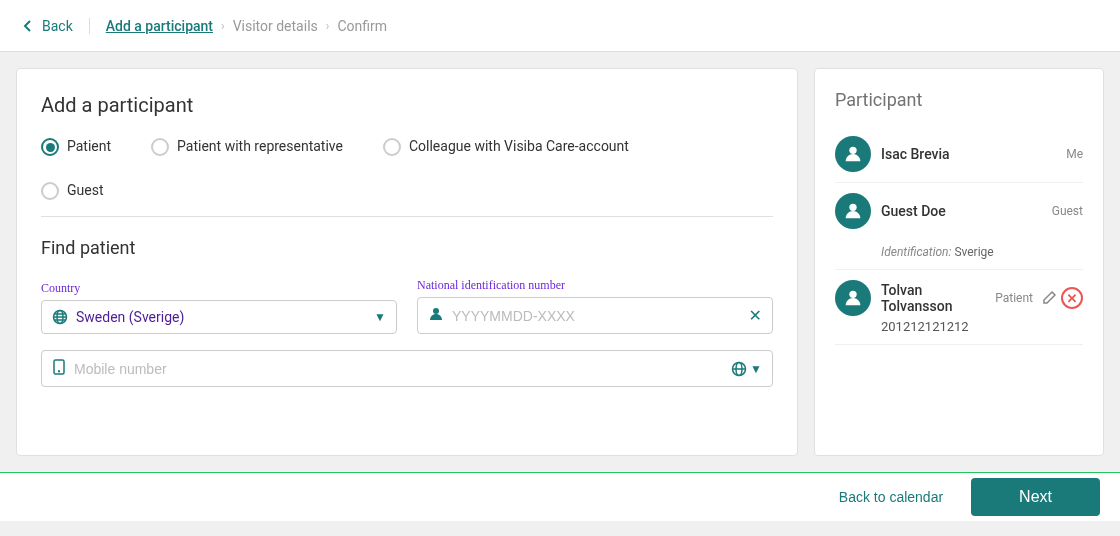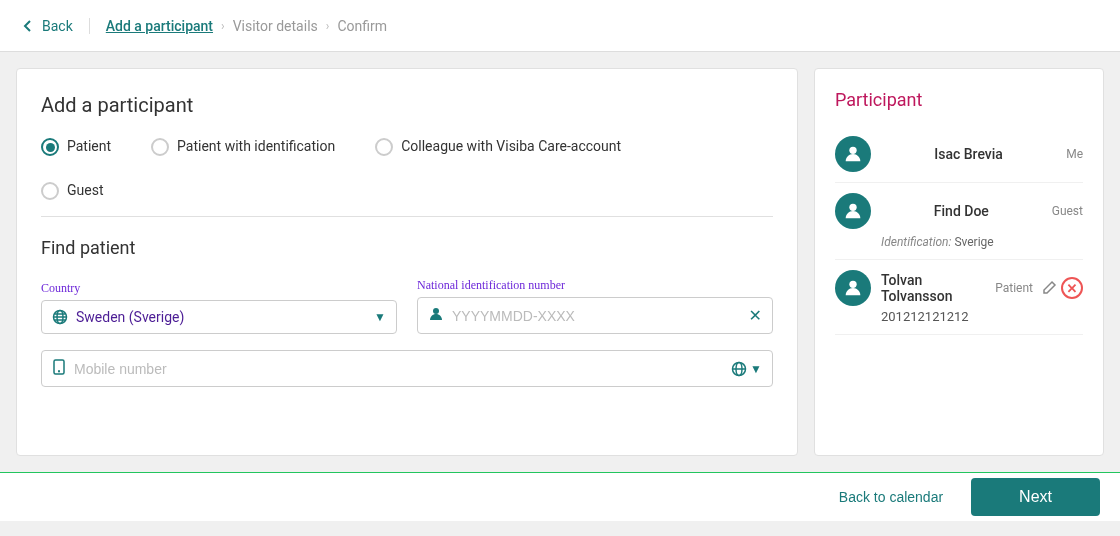--- a/index.html
+++ b/index.html
@@ -190,28 +190,28 @@
       border-radius: 4px;
       width: 290px;
       flex-shrink: 0;
       padding: 20px;
       border: 1px solid #e0e0e0;
     }
     .participant-title {
       font-size: 18px;
       font-weight: 400;
       margin-bottom: 16px;
-      color: #be185d;
+      color: #737373;
     }
     .participant-item {
       display: flex;
       align-items: center;
+      gap: 10px;
       padding: 10px 0;
       border-bottom: 1px solid #f0f0f0;
-      text-align: center;
     }
     .participant-item:last-child { border-bottom: none; }
     .avatar {
       width: 36px;
       height: 36px;
       border-radius: 50%;
       background: #1a7a7a;
       display: flex;
       align-items: center;
       justify-content: center;
@@ -347,21 +347,21 @@
   <div class="left-panel">
     <h2 class="section-title">Add a participant</h2>
 
     <div class="radio-group">
       <label class="radio-option">
         <div class="radio-circle selected"></div>
         <span class="radio-label">Patient</span>
       </label>
       <label class="radio-option">
         <div class="radio-circle"></div>
-        <span class="radio-label">Patient with identification</span>
+        <span class="radio-label">Patient with representative</span>
       </label>
       <label class="radio-option">
         <div class="radio-circle"></div>
         <span class="radio-label">Colleague with Visiba Care-account</span>
       </label>
     </div>
     <div style="margin-bottom:12px;">
       <label class="radio-option">
         <div class="radio-circle"></div>
         <span class="radio-label">Guest</span>
@@ -447,21 +447,21 @@
 
     <div class="participant-item" style="flex-direction:column;align-items:flex-start;">
       <div style="display:flex;align-items:center;gap:10px;width:100%;">
         <div class="avatar">
           <svg viewBox="0 0 24 24" fill="#fff">
               <circle cx="12" cy="8" r="4"></circle>
               <path d="M4 20c0-4.4 3.6-8 8-8s8 3.6 8 8"></path>
             </svg>
         </div>
         <div class="participant-info">
-          <div class="participant-name">Find Doe</div>
+          <div class="participant-name">Guest Doe</div>
         </div>
         <div class="participant-badge">Guest</div>
       </div>
       <div style="margin-left:46px;margin-top:4px;">
         <span class="participant-sub">Identification: <span>Sverige</span></span>
       </div>
     </div>
 
     <div class="tolvan-row">
       <div class="tolvan-top">

